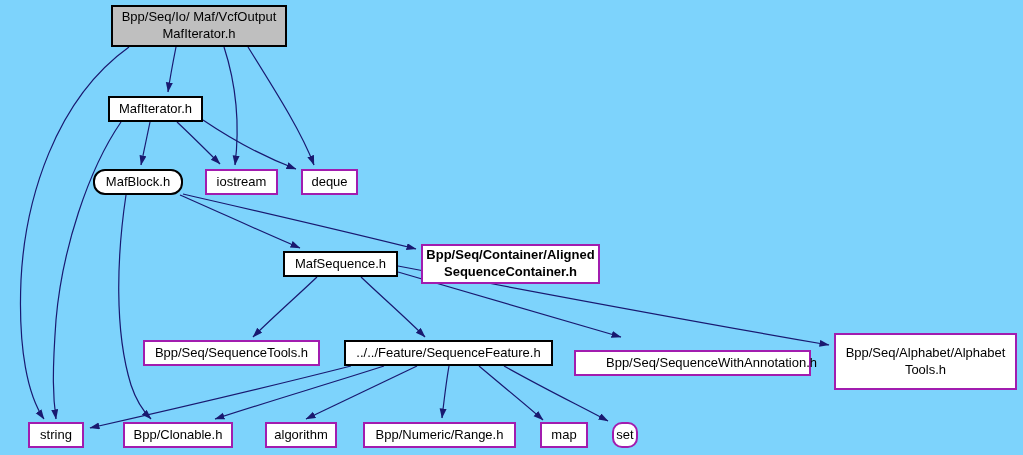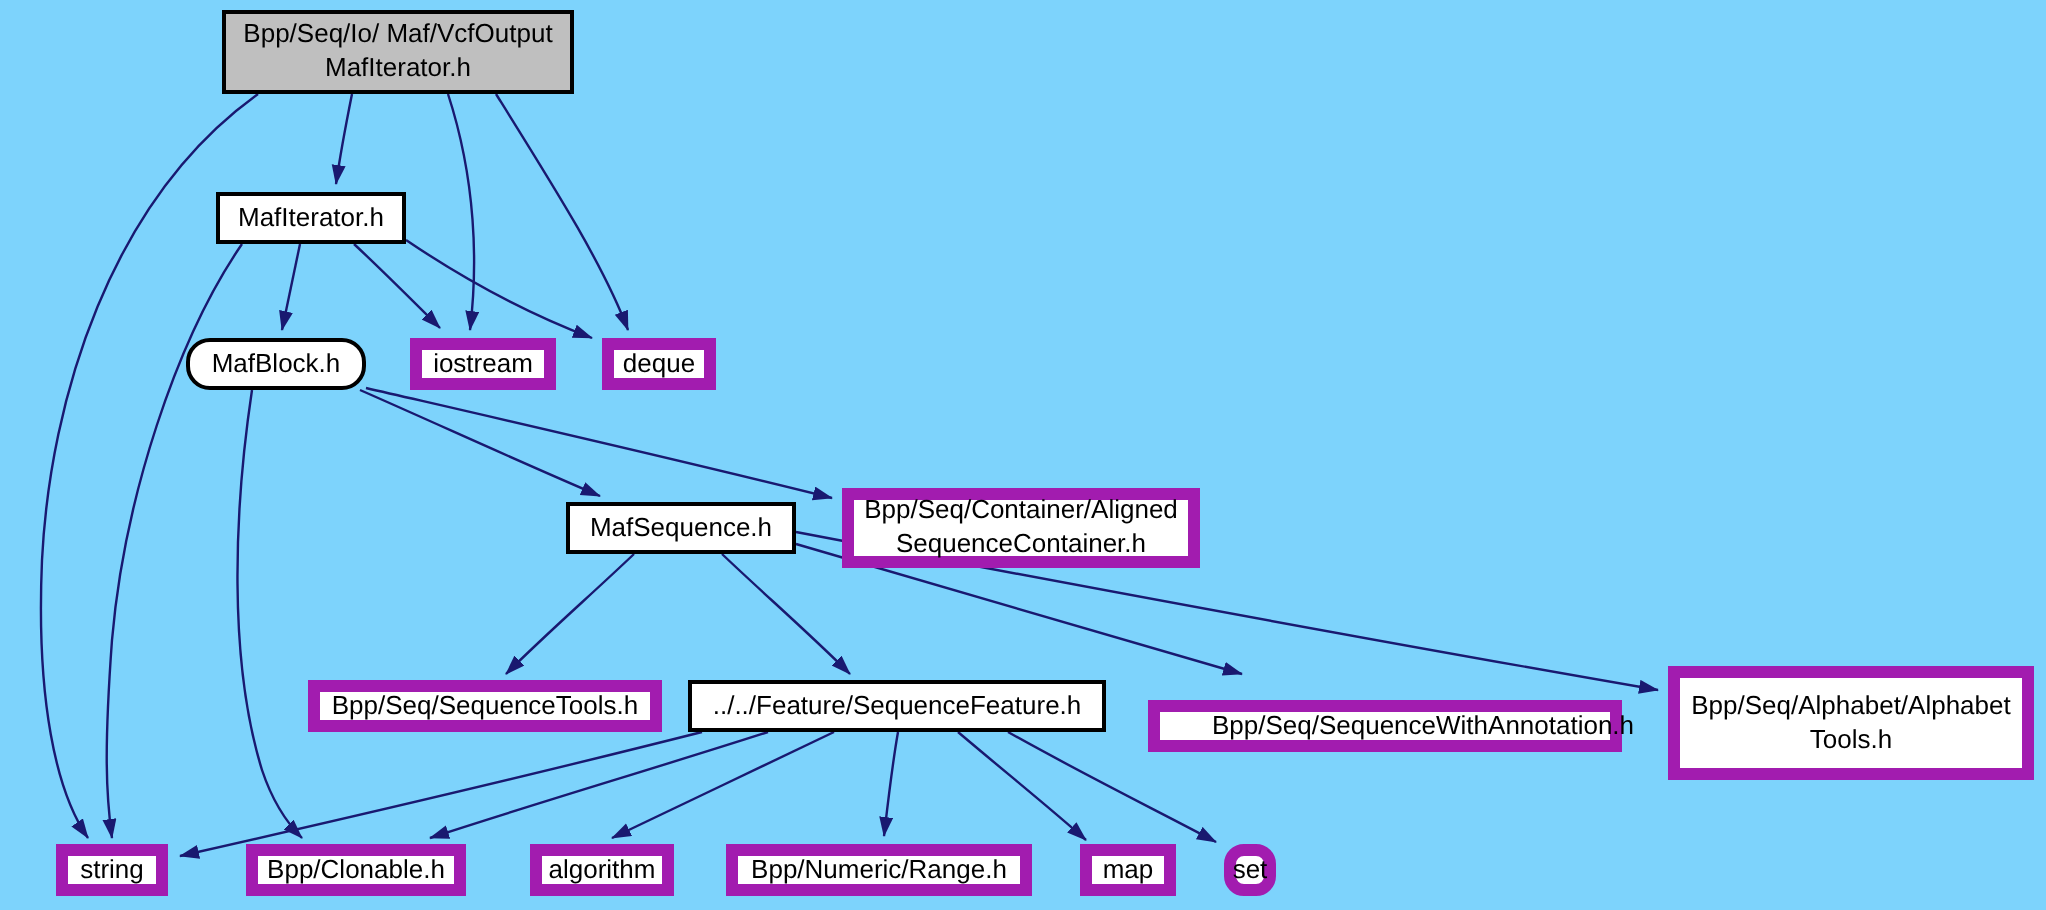--- a/index.html
+++ b/index.html
@@ -10,21 +10,21 @@
     font-family:"Liberation Sans",sans-serif;
     overflow:hidden;
   }
   svg.edges{position:absolute;left:0;top:0;width:1023px;height:455px;}
   .node{
     position:absolute;
     box-sizing:border-box;
     display:flex;align-items:center;justify-content:center;
     text-align:center;
     background:#ffffff;
-    border:6px solid #a21caf;
+    border:2px solid #a21caf;
     color:#000000;
     font-size:13px;line-height:1.3;
     white-space:pre-line;
     padding:0 2px;
   }
   .node.linked{border:2px solid #000000;}
   .node.current{background:#bfbfbf;border:2px solid #000000;}
 </style>
 </head>
 <body>
@@ -68,24 +68,24 @@
   <div class="node linked" style="left:108px;top:96px;width:95px;height:26px;">MafIterator.h</div>
 
   <div class="node linked" style="left:93px;top:169px;width:90px;height:26px;border-radius:12px;">MafBlock.h</div>
 
   <div class="node" style="left:205px;top:169px;width:73px;height:26px;">iostream</div>
 
   <div class="node" style="left:301px;top:169px;width:57px;height:26px;">deque</div>
 
   <div class="node linked" style="left:283px;top:251px;width:115px;height:26px;">MafSequence.h</div>
 
-  <div class="node" style="left:421px;top:244px;width:179px;height:40px;">Bpp/Seq/Container/Aligned
+  <div class="node" style="left:421px;top:244px;width:179px;height:40px;font-weight:bold;">Bpp/Seq/Container/Aligned
 SequenceContainer.h</div>
 
-  <div class="node" style="left:154px;top:340px;width:177px;height:26px;">Bpp/Seq/SequenceTools.h</div>
+  <div class="node" style="left:143px;top:340px;width:177px;height:26px;">Bpp/Seq/SequenceTools.h</div>
 
   <div class="node linked" style="left:344px;top:340px;width:209px;height:26px;">../../Feature/SequenceFeature.h</div>
 
   <div class="node" style="left:574px;top:350px;width:237px;height:26px;padding-left:40px;">Bpp/Seq/SequenceWithAnnotation.h</div>
 
   <div class="node" style="left:834px;top:333px;width:183px;height:57px;">Bpp/Seq/Alphabet/Alphabet
 Tools.h</div>
 
   <div class="node" style="left:28px;top:422px;width:56px;height:26px;">string</div>
 

